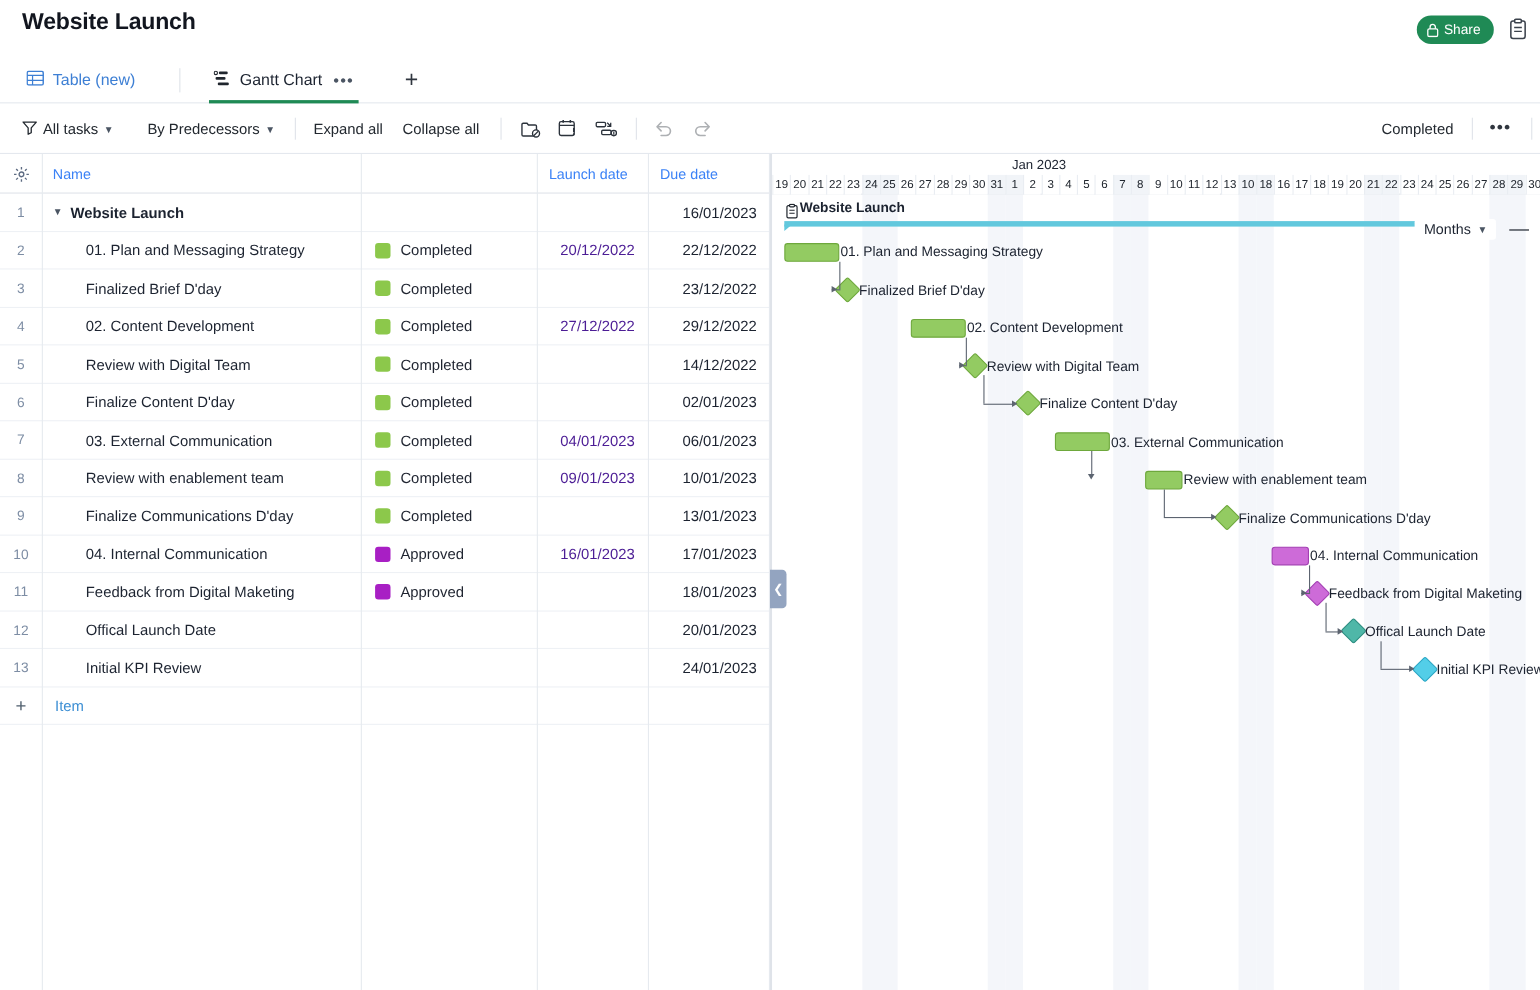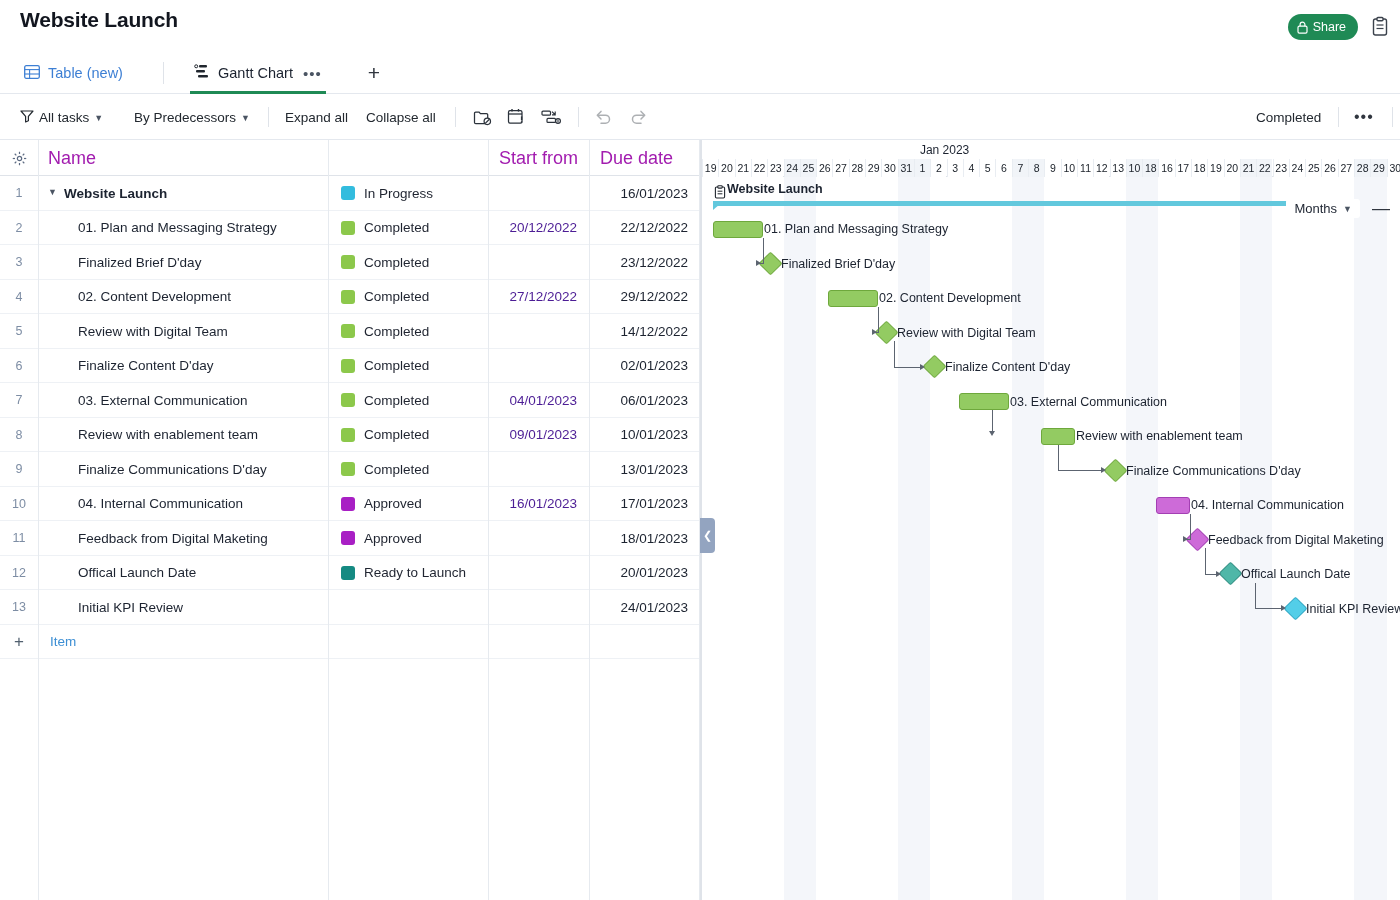--- a/index.html
+++ b/index.html
@@ -81,21 +81,21 @@
   .grid {
     position: absolute; left: 0; top: 140px; width: 700px; height: 760px;
     background: #fff; overflow: hidden;
   }
   .grid-head {
     position: absolute; left: 0; top: 0; width: 700px; height: 36px;
     border-bottom: 1px solid #dfe3e9; background: #fff;
   }
   .gh {
     position: absolute; top: 0; height: 36px; display: flex; align-items: center;
-    font-size: 18px; color: #a21caf; padding-left: 10px;
+    font-size: 13px; color: #3b82f6; padding-left: 10px;
   }
   .row {
     position: absolute; left: 0; width: 700px; height: 34.5px;
     border-bottom: 1px solid #eef1f5;
   }
   .cell { position: absolute; top: 0; height: 34.5px; display: flex; align-items: center; }
   .c-num {
     left: 0; width: 38px; justify-content: center;
     font-size: 12.5px; color: #7d8da4;
   }
@@ -355,35 +355,31 @@
           <line x1="0.8" y1="8" x2="3.2" y2="8"></line>
             <line x1="12.8" y1="8" x2="15.2" y2="8"></line>
           <line x1="2.9" y1="2.9" x2="4.6" y2="4.6"></line>
             <line x1="11.4" y1="11.4" x2="13.1" y2="13.1"></line>
           <line x1="13.1" y1="2.9" x2="11.4" y2="4.6"></line>
             <line x1="4.6" y1="11.4" x2="2.9" y2="13.1"></line>
         </g>
       </svg>
     </div>
     <div class="gh" style="left:38px;width:291px">Name</div>
-    <div class="gh" style="left:489px;width:101px">Start from</div>
+    <div class="gh" style="left:489px;width:101px">Launch date</div>
     <div class="gh" style="left:590px;width:110px">Due date</div>
   </div>
 
   <div id="rows-container">
       <div class="row" style="top: 36px;">
         <div class="cell c-num">1</div>
         <div class="cell c-name lvl0">
           <span class="chev">▼</span>
           <span>Website Launch</span>
         </div>
-        <div class="cell c-status">
-          <span class="swatch" style="background:#33bcde"></span>
-          <span>In Progress</span>
-        </div>
         <div class="cell c-start"></div>
         <div class="cell c-due">16/01/2023</div>
       </div>
       <div class="row" style="top: 70.5px;">
         <div class="cell c-num">2</div>
         <div class="cell c-name lvl1">
           <span>01. Plan and Messaging Strategy</span>
         </div>
         <div class="cell c-status">
           <span class="swatch" style="background:#8cc84b"></span>
@@ -497,24 +493,20 @@
           <span class="swatch" style="background:#a81fc4"></span>
           <span>Approved</span>
         </div>
         <div class="cell c-start"></div>
         <div class="cell c-due">18/01/2023</div>
       </div>
       <div class="row" style="top: 415.5px;">
         <div class="cell c-num">12</div>
         <div class="cell c-name lvl1">
           <span>Offical Launch Date</span>
-        </div>
-        <div class="cell c-status">
-          <span class="swatch" style="background:#158a82"></span>
-          <span>Ready to Launch</span>
         </div>
         <div class="cell c-start"></div>
         <div class="cell c-due">20/01/2023</div>
       </div>
       <div class="row" style="top: 450px;">
         <div class="cell c-num">13</div>
         <div class="cell c-name lvl1">
           <span>Initial KPI Review</span>
         </div>
         <div class="cell c-start"></div>

